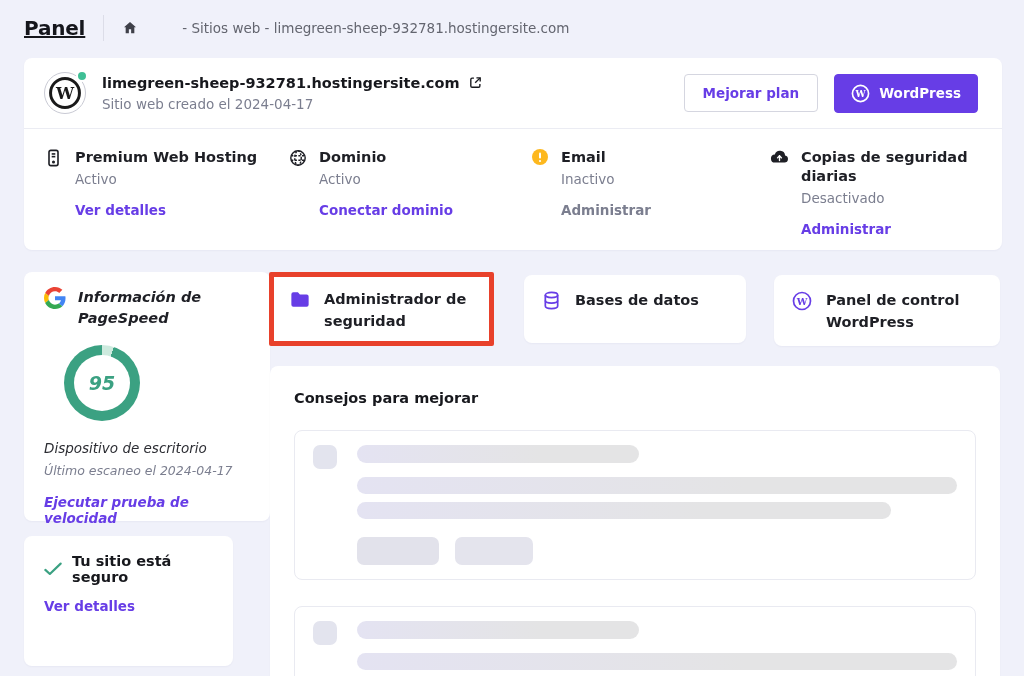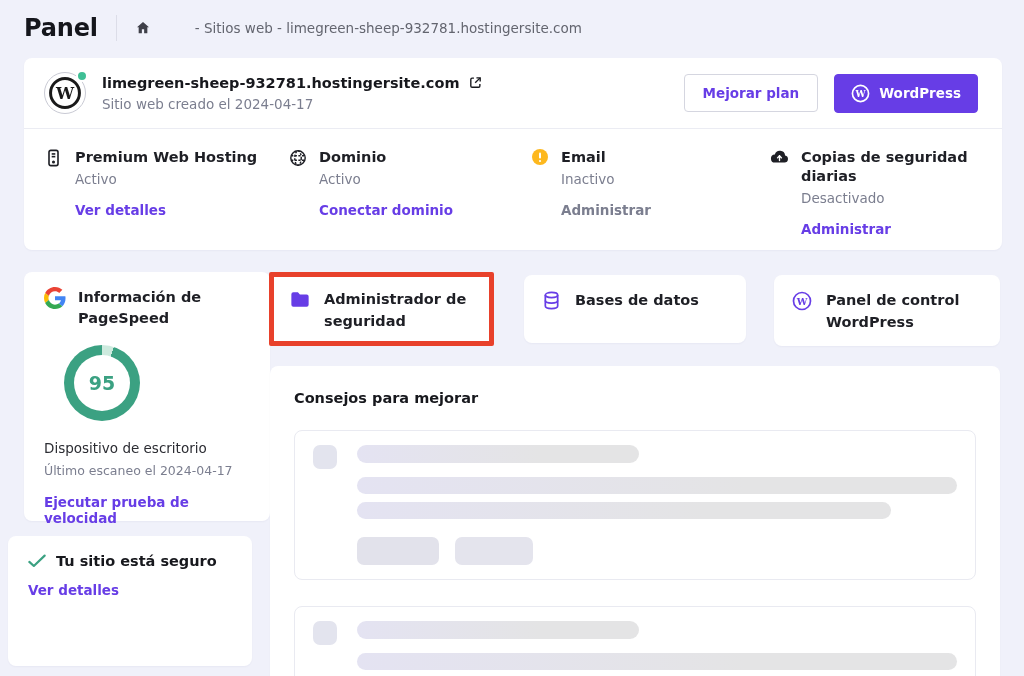--- a/index.html
+++ b/index.html
@@ -15,21 +15,21 @@
   html,body{width:1024px;height:676px;}
   body{
     position:relative;
     overflow:hidden;
     background:#f0f1fa;
     font-family:"DejaVu Sans", sans-serif;
     color:var(--text-dark);
   }
   
   .topbar{height:56px;display:flex;align-items:center;padding:0 24px;}
-  .page-title{font-size:24px;font-weight:bold;color:#15161c;letter-spacing:-0.2px;}
+  .page-title{font-size:20px;font-weight:bold;color:#15161c;letter-spacing:-0.2px;text-decoration:underline;}
   .topbar-divider{width:1px;height:26px;background:#dcdde8;margin:0 18px;}
   .crumb-home{display:flex;align-items:center;margin-right:8px;}
   .breadcrumb-text{font-size:13.5px;color:#63656f;margin-left:36px;}
   
   .site-card{
     position:absolute;left:24px;top:58px;width:978px;height:192px;
     background:#fff;border-radius:8px;box-shadow:0 1px 2px rgba(30,30,70,.04);
   }
   .site-header{height:71px;display:flex;align-items:center;padding:0 24px 0 20px;border-bottom:1px solid var(--border);}
   .avatar-wrap{position:relative;width:42px;height:42px;margin-right:16px;flex:none;}
@@ -53,30 +53,30 @@
   .quick-card{position:absolute;background:#fff;border-radius:8px;box-shadow:0 1px 2px rgba(30,30,70,.04);}
   .qc-content{display:flex;align-items:flex-start;gap:14px;padding:15px 18px;}
   .qc-label{font-size:14.5px;font-weight:bold;color:#1e1f25;line-height:1.5;}
   .annotation-box{
     position:absolute;left:269px;top:272px;width:225px;height:74px;
     border:5px solid var(--red);background:#fff;border-radius:2px;
   }
   .card-databases{left:524px;top:275px;width:222px;height:68px;}
   .card-wp-panel{left:774px;top:275px;width:226px;height:71px;}
   
-  .pagespeed-card{position:absolute;left:24px;top:272px;width:246px;height:249px;background:#fff;border-radius:8px;box-shadow:0 1px 2px rgba(30,30,70,.04);padding:15px 20px;}
+  .pagespeed-card{position:absolute;left:24px;top:272px;width:246px;height:249px;background:#fff;border-radius:8px;box-shadow:0 1px 2px rgba(30,30,70,.04);padding:15px 20px;font-style:italic;}
   .ps-header{display:flex;align-items:flex-start;gap:12px;}
   .ps-title{font-size:14.5px;font-weight:bold;line-height:1.45;width:145px;color:#1e1f25;}
   .gauge{width:76px;height:76px;border-radius:50%;margin:16px 0 0 20px;display:flex;align-items:center;justify-content:center;}
   .gauge-inner{width:56px;height:56px;border-radius:50%;background:#fff;display:flex;align-items:center;justify-content:center;font-size:19px;font-weight:bold;color:var(--green);}
   .ps-device{margin-top:19px;font-size:13.5px;color:#2c2d33;}
   .ps-scan{margin-top:7px;font-size:12.5px;color:var(--text-gray);}
   .ps-action{display:inline-block;margin-top:16px;font-size:13.5px;font-weight:bold;color:var(--purple);cursor:pointer;}
   
-  .security-card{position:absolute;left:8px;top:536px;width:244px;height:130px;background:#fff;border-radius:8px;box-shadow:0 1px 2px rgba(30,30,70,.04);padding:17px 20px;}
+  .security-card{position:absolute;left:24px;top:536px;width:209px;height:130px;background:#fff;border-radius:8px;box-shadow:0 1px 2px rgba(30,30,70,.04);padding:17px 20px;}
   .sec-header{display:flex;align-items:center;gap:10px;}
   .sec-title{font-size:14.5px;font-weight:bold;color:#17181d;}
   .sec-desc{margin-top:9px;font-size:13.5px;color:var(--text-gray);line-height:1.6;}
   .sec-action{display:inline-block;margin-top:13px;font-size:13.5px;font-weight:bold;color:var(--purple);cursor:pointer;}
   
   .tips-panel{position:absolute;left:270px;top:366px;width:730px;height:420px;background:#fff;border-radius:8px;box-shadow:0 1px 2px rgba(30,30,70,.04);padding:24px;}
   .tips-title{font-size:14.5px;font-weight:bold;color:#17181d;}
   .skeleton-card{border:1px solid #e9eaf1;border-radius:8px;padding:14px 18px;margin-top:24px;display:flex;align-items:flex-start;}
   .sk-icon{width:24px;height:24px;border-radius:7px;background:#e3e4ee;flex:none;}
   .sk-body{flex:1;margin-left:20px;}

